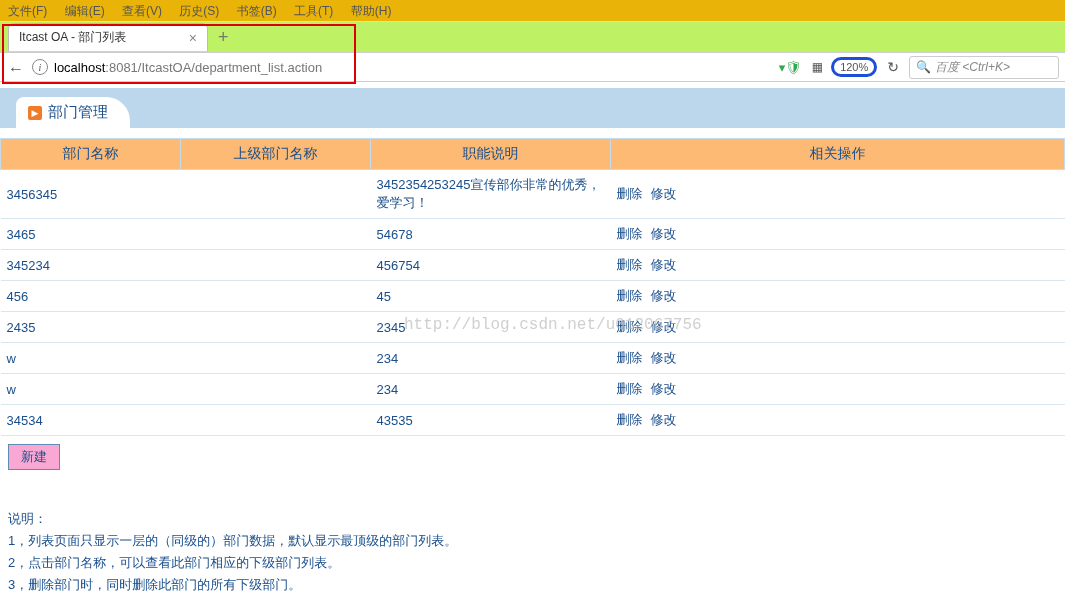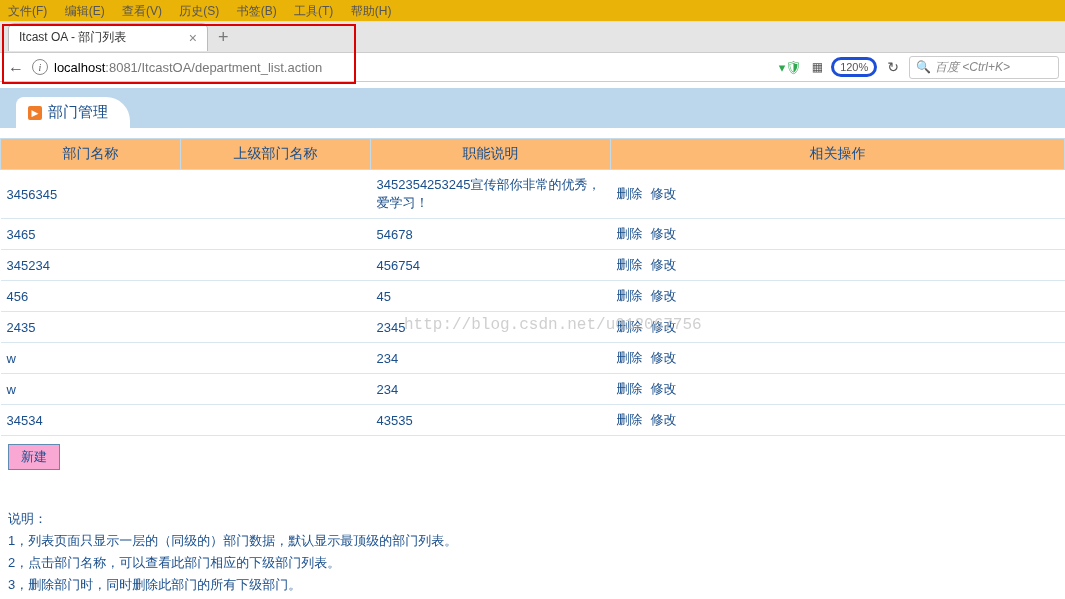--- a/index.html
+++ b/index.html
@@ -14,21 +14,21 @@
   .menubar {
     background: #eab308;
     padding: 3px 8px;
     font-size: 12px;
     color: #555;
     border-bottom: 1px solid #ddd;
     height: 22px;
   }
   .menubar span { margin-right: 14px; cursor: default; }
   .tab-strip {
-    background: #e5e5e5;
+    background: #bef264;
     display: flex;
     align-items: center;
     height: 30px;
     padding-left: 8px;
   }
   .tab {
     background: #fff;
     border: 1px solid #bbb;
     border-bottom: none;
     border-radius: 6px 6px 0 0;

